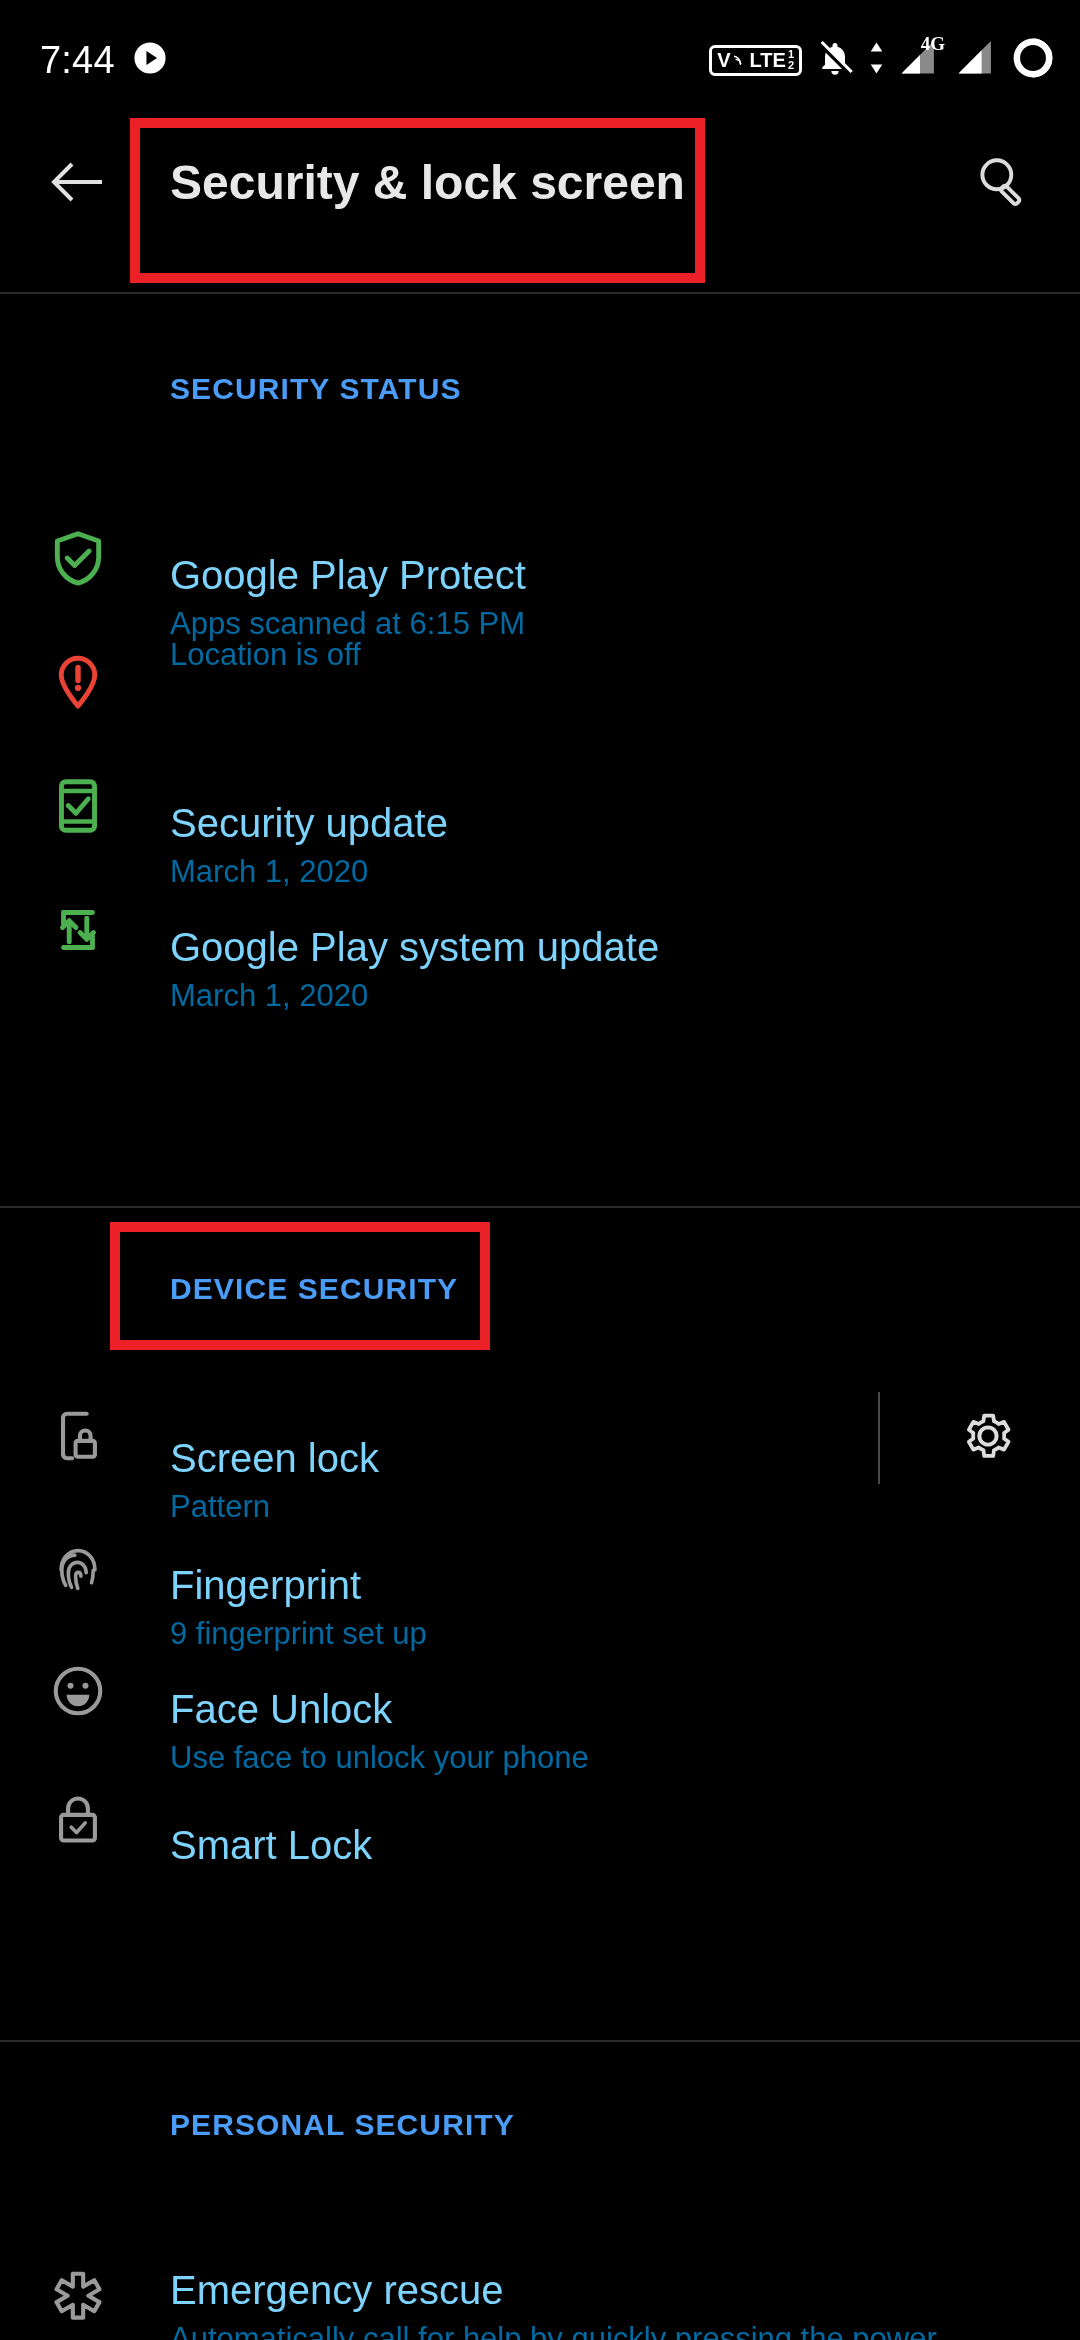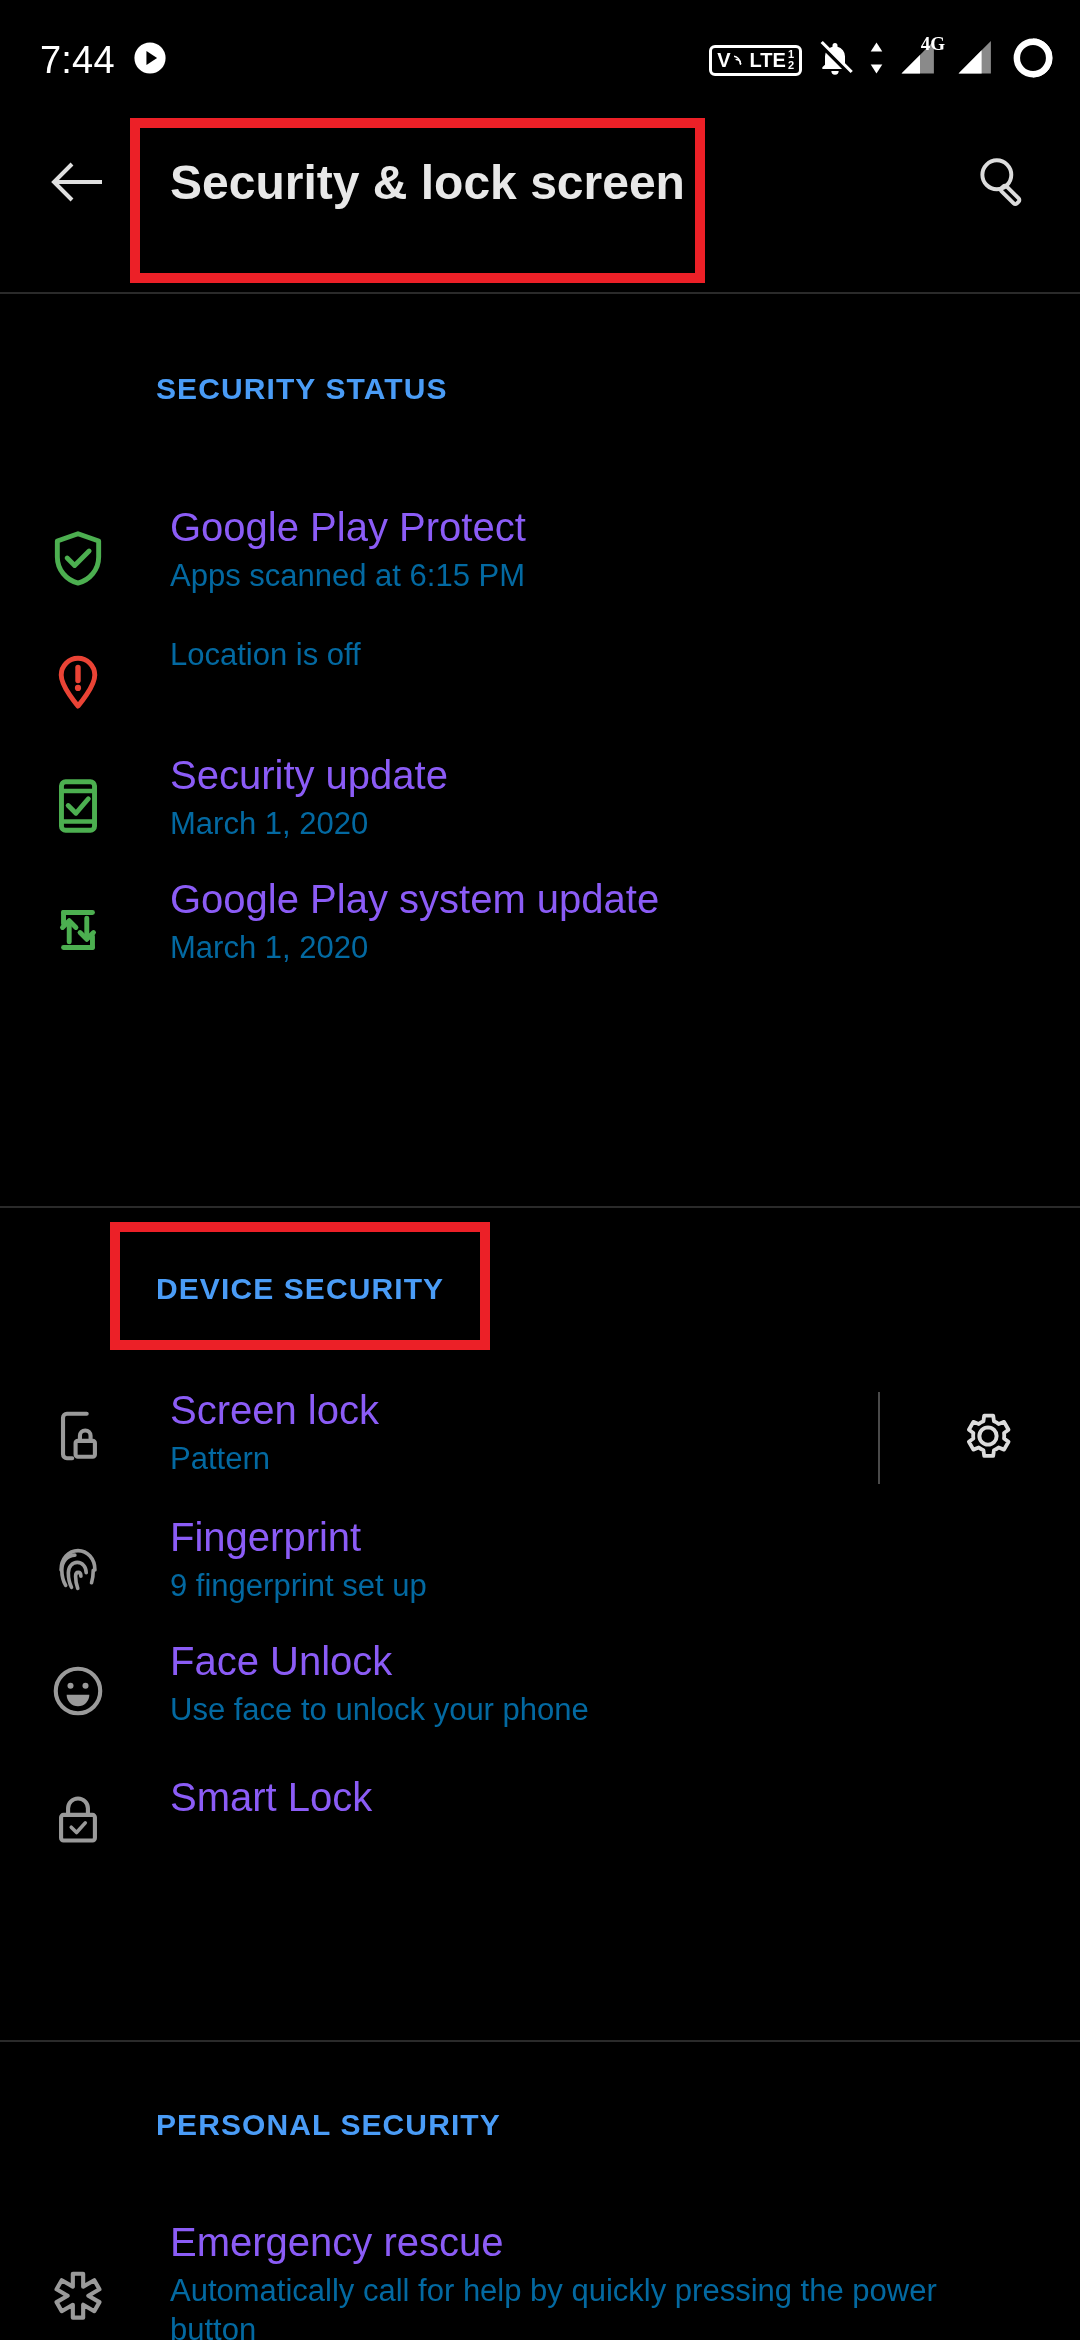--- a/index.html
+++ b/index.html
@@ -52,34 +52,34 @@
     position:absolute; border:10px solid #ec2027;
     pointer-events:none; z-index:30;
   }
   .annot-title { left:130px; top:118px; width:575px; height:165px; }
   .annot-devsec { left:110px; top:1222px; width:380px; height:128px; }
 
   
   .divider { position:absolute; left:0; width:1080px; height:2px; background:#2a2a2a; }
 
   .section-header {
-    position:absolute; left:156px;
+    position:absolute; left:170px;
     color:#4a9cf6; font-size:30px; font-weight:bold; letter-spacing:1.1px;
   }
 
   .row {
     position:absolute; left:0; width:1080px;
     display:flex; align-items:flex-start;
   }
   .row-icon {
     position:absolute; left:40px; width:76px; height:76px;
     display:flex; align-items:center; justify-content:center;
   }
   .row-text { position:absolute; left:170px; right:90px; }
-  .row-title { color:#8b5cf6; font-size:40px; line-height:1.12; }
+  .row-title { color:#7dd3fc; font-size:40px; line-height:1.12;margin-top:48px; }
   .row-sub   { color:#0369a1; font-size:31px; line-height:1.25; margin-top:7px; }
 
   .row-action {
     position:absolute; right:52px; width:80px; height:80px;
     display:flex; align-items:center; justify-content:center;
   }
   .row-action-divider {
     position:absolute; width:2px; height:92px; background:#4a4a4a;
   }
 </style>

